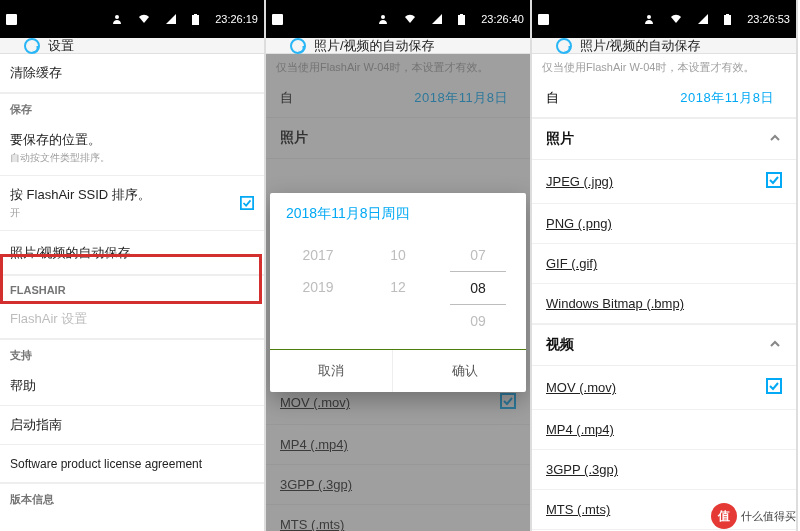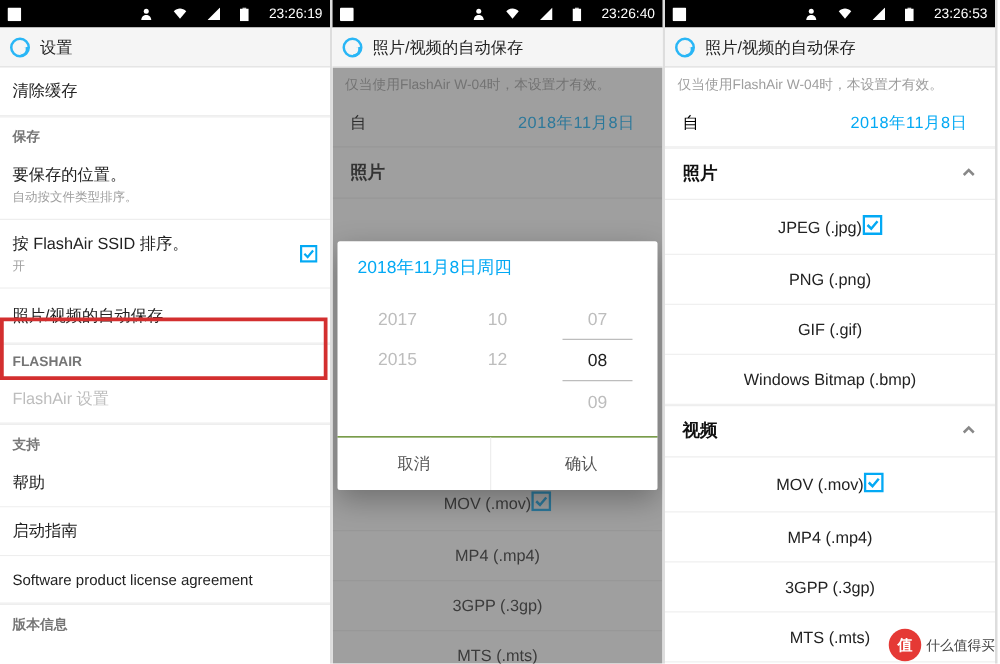--- a/index.html
+++ b/index.html
@@ -1,22 +1,22 @@
 <!DOCTYPE html>
 <html><head>
 <meta charset="utf-8">
 <style>
   * { box-sizing: border-box; margin: 0; padding: 0; font-family: -apple-system, "Helvetica Neue", Arial, sans-serif; }
   body { width: 800px; height: 531px; display: flex; background: #fff; overflow: hidden; position: relative; }
   .panel { width: 266px; height: 531px; display: flex; flex-direction: column; border-right: 2px solid #ddd; background: #fff; position: relative; }
   .panel:last-child { border-right: none; }
-  .statusbar { height: 22px; background: #000; color: #fff; display: flex; align-items: center; justify-content: flex-end; padding: 0 6px; font-size: 11px; gap: 16px; }
+  .statusbar { height: 38px; background: #000; color: #fff; display: flex; align-items: center; justify-content: flex-end; padding: 0 6px; font-size: 11px; gap: 16px; }
   .statusbar .si { display: inline-flex; align-items: center; }
   .statusbar .si svg { fill: #fff; }
-  .titlebar { height: 32px; background: #f5f5f5; display: flex; align-items: center; padding: 0 8px; border-bottom: 1px solid #e0e0e0; font-size: 13px; color: #222; }
+  .titlebar { height: 16px; background: #f5f5f5; display: flex; align-items: center; padding: 0 24px; border-bottom: 1px solid #e0e0e0; font-size: 13px; color: #222; }
   .titlebar .logo { width: 16px; height: 16px; border-radius: 50%; border: 2px solid #29b6f6; margin-right: 8px; position: relative; }
   .titlebar .logo::after { content: ""; position: absolute; width: 5px; height: 5px; border: 2px solid #29b6f6; border-left: none; border-top: none; border-radius: 0 0 6px 0; bottom: -1px; right: -1px; transform: rotate(-10deg); }
   .content { flex: 1; overflow: hidden; position: relative; }
   .subinfo { font-size: 11px; color: #9e9e9e; padding: 6px 10px 4px; }
   .section { font-size: 11px; color: #757575; font-weight: bold; padding: 8px 10px 4px; border-top: 1px solid #eee; }
   .row { padding: 10px 10px; border-bottom: 1px solid #eee; display: flex; align-items: center; justify-content: space-between; font-size: 13px; color: #222; min-height: 38px; background: #fff; }
   .row.disabled { color: #bdbdbd; }
   .row .main { display: flex; flex-direction: column; }
   .row .sub { font-size: 10px; color: #9e9e9e; margin-top: 2px; }
   .row .cb { width: 14px; height: 14px; display: flex; align-items: center; justify-content: center; }
@@ -32,21 +32,21 @@
   .pcol span { padding: 8px 0; font-size: 14px; color: #bdbdbd; width: 100%; text-align: center; }
   .pcol span.sel { color: #222; border-top: 1px solid #bdbdbd; border-bottom: 1px solid #bdbdbd; }
   .dactions { display: flex; border-top: 1px solid #4d7c0f; gap: 11px; }
   .dactions div { flex: 1; text-align: center; padding: 12px 0; font-size: 13px; color: #555; }
   .dactions div:first-child { border-right: 1px solid #eee; }
   
   .fromrow { display: flex; align-items: center; justify-content: space-between; padding: 10px 14px; font-size: 13px; }
   .fromrow .date { color: #03a9f4; letter-spacing: 0.5px; margin-left: auto; margin-right: 8px; }
   .cathead { display: flex; align-items: center; justify-content: space-between; padding: 11px 14px; font-size: 14px; font-weight: bold; color: #111; border-top: 1px solid #eee; border-bottom: 1px solid #eee; }
   .chev svg { stroke: #888; }
-  .fmt { display: flex; align-items: center; justify-content: center; padding: 12px 14px; font-size: 13px; color: #222; border-bottom: 1px solid #f0f0f0; }
+  .fmt { display: flex; align-items: center; justify-content: space-between; padding: 12px 14px; font-size: 13px; color: #222; border-bottom: 1px solid #f0f0f0; text-decoration: underline; }
   
   .wm { position: absolute; right: 4px; bottom: 2px; display: flex; align-items: center; gap: 4px; font-size: 11px; color: #444; z-index: 50; }
   .wm .wlogo { width: 26px; height: 26px; border-radius: 50%; background: #e53935; color: #fff; display: flex; align-items: center; justify-content: center; font-size: 12px; font-weight: bold; }
   
   .dim-content { position: absolute; inset: 0; }
   .dim-content .row, .dim-content .cathead, .dim-content .fmt, .dim-content .fromrow, .dim-content .subinfo { filter: none; }
 </style>
 </head>
 <body>
 
@@ -198,21 +198,21 @@
         <span>MTS (.mts)</span>
         <span class="cb unchecked"></span>
       </div>
     </div>
     <div class="overlay">
       <div class="dialog">
         <div class="dtitle">2018年11月8日周四</div>
         <div class="picker">
           <div class="pcol">
             <span>2017</span>
-            <span>2015</span>
+            <span>2019</span>
           </div>
           <div class="pcol">
             <span>10</span>
             <span>12</span>
           </div>
           <div class="pcol">
             <span>07</span>
             <span class="sel">08</span>
             <span>09</span>
           </div>

